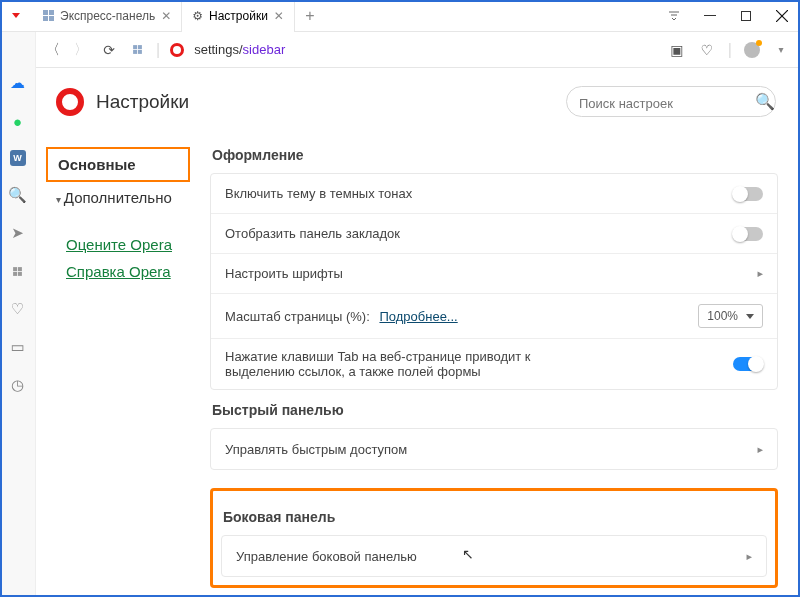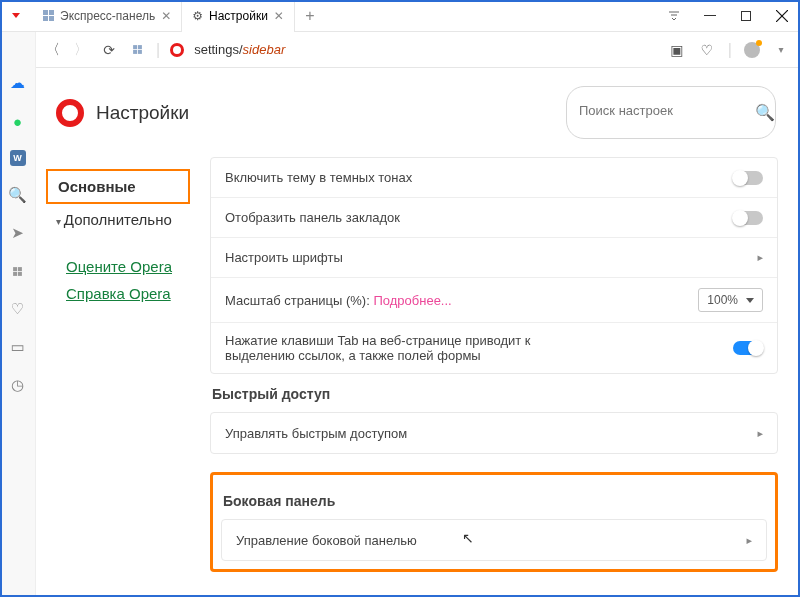--- a/index.html
+++ b/index.html
@@ -20,55 +20,55 @@
   .newtab { width: 30px; text-align: center; color: #888; font-size: 16px; }
   .win-controls { margin-left: auto; display: flex; }
   .win-btn { width: 36px; height: 32px; display: flex; align-items: center; justify-content: center; color: #333; }
   .win-btn:last-child { color: #fff; background: transparent; }
 
   
   .addrbar { height: 36px; display: flex; align-items: center; padding: 0 10px 0 44px; gap: 10px; border-bottom: 1px solid #e6e6e6; }
   .nav-icn { width: 18px; height: 18px; display: flex; align-items: center; justify-content: center; color: #555; font-size: 14px; }
   .favicon-o { width: 14px; height: 14px; border-radius: 50%; border: 3px solid #e71b1b; }
   .url { font-size: 13px; color: #333; }
-  .url .faded { color: #c2410c; font-style: italic; }
+  .url .faded { color: #6d28d9; }
   .addr-right { margin-left: auto; display: flex; align-items: center; gap: 12px; color: #888; }
   .avatar { width: 16px; height: 16px; border-radius: 50%; background: #bbb; position: relative; }
   .avatar::after { content: ""; position: absolute; top: -2px; right: -2px; width: 6px; height: 6px; background: orange; border-radius: 50%; }
 
   
   .sidebar { position: absolute; top: 32px; left: 0; width: 36px; bottom: 0; background: #f8f8f8; border-right: 1px solid #eee; display: flex; flex-direction: column; align-items: center; padding-top: 42px; gap: 20px; }
   .sidebar .ic { width: 18px; height: 18px; display: flex; align-items: center; justify-content: center; color: #888; font-size: 15px; }
   .ic.fb { color: #1877f2; }
   .ic.wa { color: #25d366; }
   .ic.vk { color: #fff; background: #4a76a8; width: 16px; height: 16px; border-radius: 3px; font-size: 9px; font-weight: bold; }
 
   
   .settings-head { margin-left: 36px; padding: 18px 24px 14px 20px; display: flex; align-items: center; }
   .settings-head .big-o { width: 28px; height: 28px; border-radius: 50%; border: 6px solid #e71b1b; margin-right: 12px; }
   .settings-head h1 { font-size: 19px; font-weight: 400; color: #333; }
-  .search-box { margin-left: auto; display: flex; align-items: flex-start; border: 1px solid #d6d6d6; border-radius: 18px; padding: 16px 12px; width: 210px; }
+  .search-box { margin-left: auto; display: flex; align-items: flex-end; border: 1px solid #d6d6d6; border-radius: 18px; padding: 5px 12px; width: 210px; }
   .search-box input { border: none; outline: none; font-size: 13px; flex: 1; background: transparent; }
   .search-box .mag { color: #999; }
 
   
   .columns { display: flex; margin-left: 36px; height: calc(100% - 135px); }
   .settings-nav { width: 170px; padding: 16px 16px 0 10px; font-size: 15px; }
   .nav-item { padding: 7px 10px; color: #333; }
   .nav-item.sel { border: 2px solid #ff7b00; font-weight: 600; }
   .nav-item.exp::before { content: "▾ "; color: #666; font-size: 10px; }
   .nav-link { display: block; padding: 5px 10px 5px 20px; color: #15803d; text-decoration: underline; }
 
   .content { flex: 1; padding: 4px 22px 10px 4px; font-size: 13px; color: #333; overflow: hidden; }
   .sect-title { font-size: 14px; font-weight: 600; margin: 12px 0 10px 2px; color: #444; }
   .card { border: 1px solid #e8e8e8; border-radius: 4px; }
   .row { display: flex; align-items: center; justify-content: space-between; padding: 10px 14px; border-bottom: 1px solid #eee; min-height: 40px; }
   .row:last-child { border-bottom: none; align-items: center; }
   .row .lbl { color: #444; }
-  .row .lbl .sub { color: #ec4899; }
+  .row .lbl .sub { color: #0c4a6e; text-decoration: underline; margin-left: 6px; }
   .toggle { width: 30px; height: 14px; background: #c8c8c8; border-radius: 7px; position: relative; }
   .toggle::after { content: ""; position: absolute; width: 16px; height: 16px; background: #fff; border-radius: 50%; top: -1px; left: -1px; box-shadow: 0 1px 2px rgba(0,0,0,.3); }
   .toggle.on { background: #1a8cff; }
   .toggle.on::after { left: 15px; }
   .select { border: 1px solid #c9c9c9; border-radius: 3px; padding: 4px 8px; font-size: 12px; color: #555; display: flex; align-items: center; gap: 8px; }
   .select .tri { width: 0; height: 0; border-left: 4px solid transparent; border-right: 4px solid transparent; border-top: 5px solid #555; }
   .chevron { color: #888; font-size: 11px; }
 
   .highlight { border: 3px solid #ff7b00; border-radius: 4px; padding: 6px 8px 8px 8px; margin-top: 18px; }
   .cursor { position: absolute; font-size: 14px; pointer-events: none; }
@@ -189,20 +189,21 @@
 <div class="columns">
   <div class="settings-nav">
     <div class="nav-item sel">Основные</div>
     <div class="nav-item exp">Дополнительно</div>
     <div style="height:18px"></div>
     <a class="nav-link">Оцените Opera</a>
     <a class="nav-link">Справка Opera</a>
   </div>
 
   <div class="content">
+    <div class="sect-title">Оформление</div>
     <div class="card">
       <div class="row">
         <span class="lbl">Включить тему в темных тонах</span>
         <span class="toggle"></span>
       </div>
       <div class="row">
         <span class="lbl">Отобразить панель закладок</span>
         <span class="toggle"></span>
       </div>
       <div class="row">
@@ -218,21 +219,21 @@
           <span>100%</span>
             <span class="tri"></span>
         </span>
       </div>
       <div class="row">
         <span class="lbl" style="max-width:360px">Нажатие клавиши Tab на веб-странице приводит к выделению ссылок, а также полей формы</span>
         <span class="toggle on"></span>
       </div>
     </div>
 
-    <div class="sect-title">Быстрый доступ</div>
+    <div class="sect-title">Быстрый панелью</div>
     <div class="card">
       <div class="row">
         <span class="lbl">Управлять быстрым доступом</span>
         <span class="chevron">▸</span>
       </div>
     </div>
 
     <div class="highlight">
       <div class="sect-title" style="margin-top:12px">Боковая панель</div>
       <div class="card">

